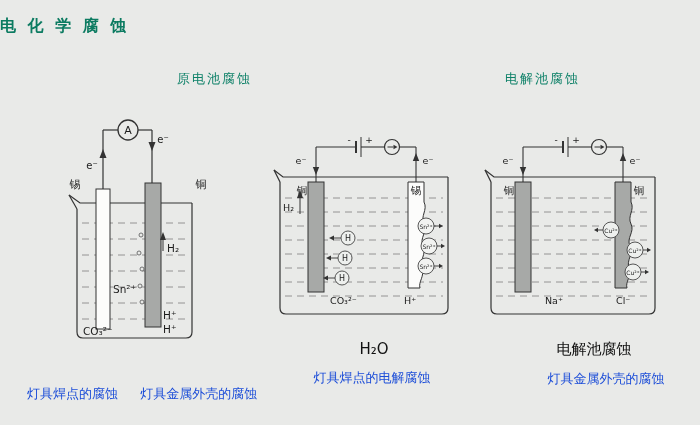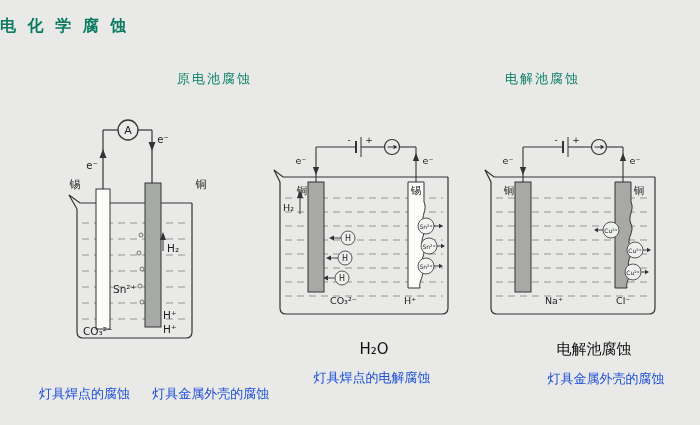--- a/index.html
+++ b/index.html
@@ -10,21 +10,21 @@
   .section-title{position:absolute;top:70px;width:212px;text-align:right;
                  font-size:13px;color:#0e8168;letter-spacing:2px;}
   .section-title.left{left:40px;}
   .section-title.right{left:368px;}
   svg{position:absolute;overflow:visible;}
   svg text{fill:#1b1b1b;font-family:"DejaVu Sans","Liberation Sans",sans-serif;}
   .svg1{left:55px;top:105px;}
   .svg2{left:272px;top:130px;}
   .svg3{left:483px;top:130px;}
   .caption{position:absolute;font-size:13px;color:#1d4ed8;white-space:nowrap;}
-  .caption-left{left:27px;top:385px;margin-left:12px;}
+  .caption-left{left:27px;top:385px;}
   .caption-left .second{margin-left:18px;}
   .sol-label{position:absolute;font-size:15px;color:#111;text-align:center;width:180px;}
   .h2o{left:284px;top:340px;}
   .nacl{left:504px;top:340px;}
   .caption-mid{left:282px;top:369px;width:180px;text-align:center;}
   .caption-right{left:516px;top:370px;width:180px;text-align:center;}
 </style>
 </head>
 <body>
 

